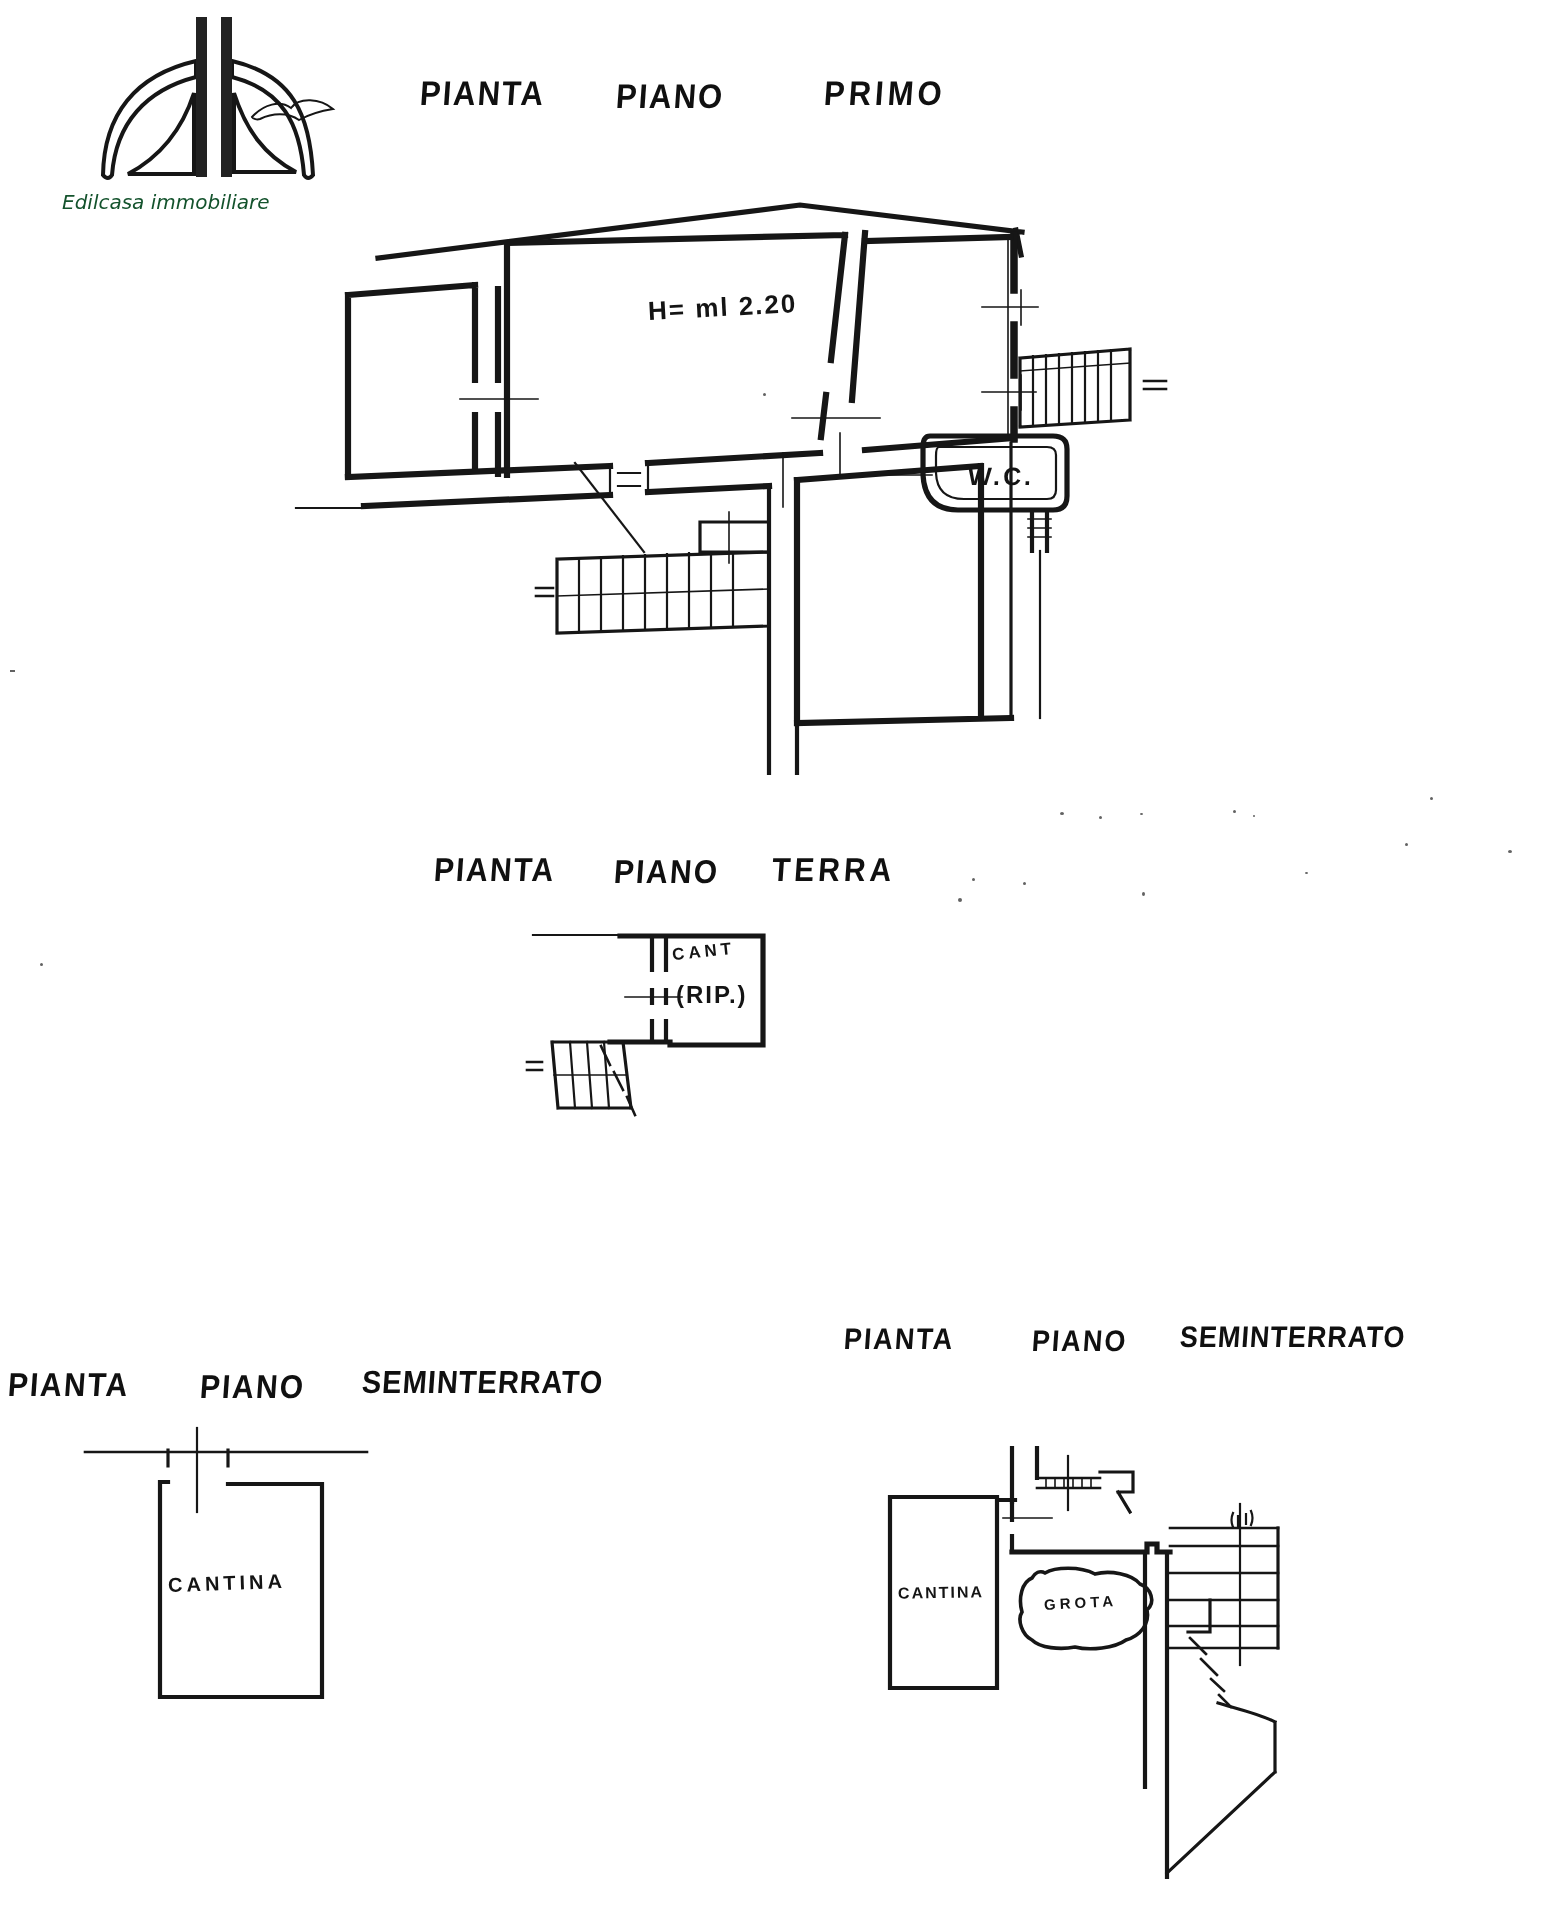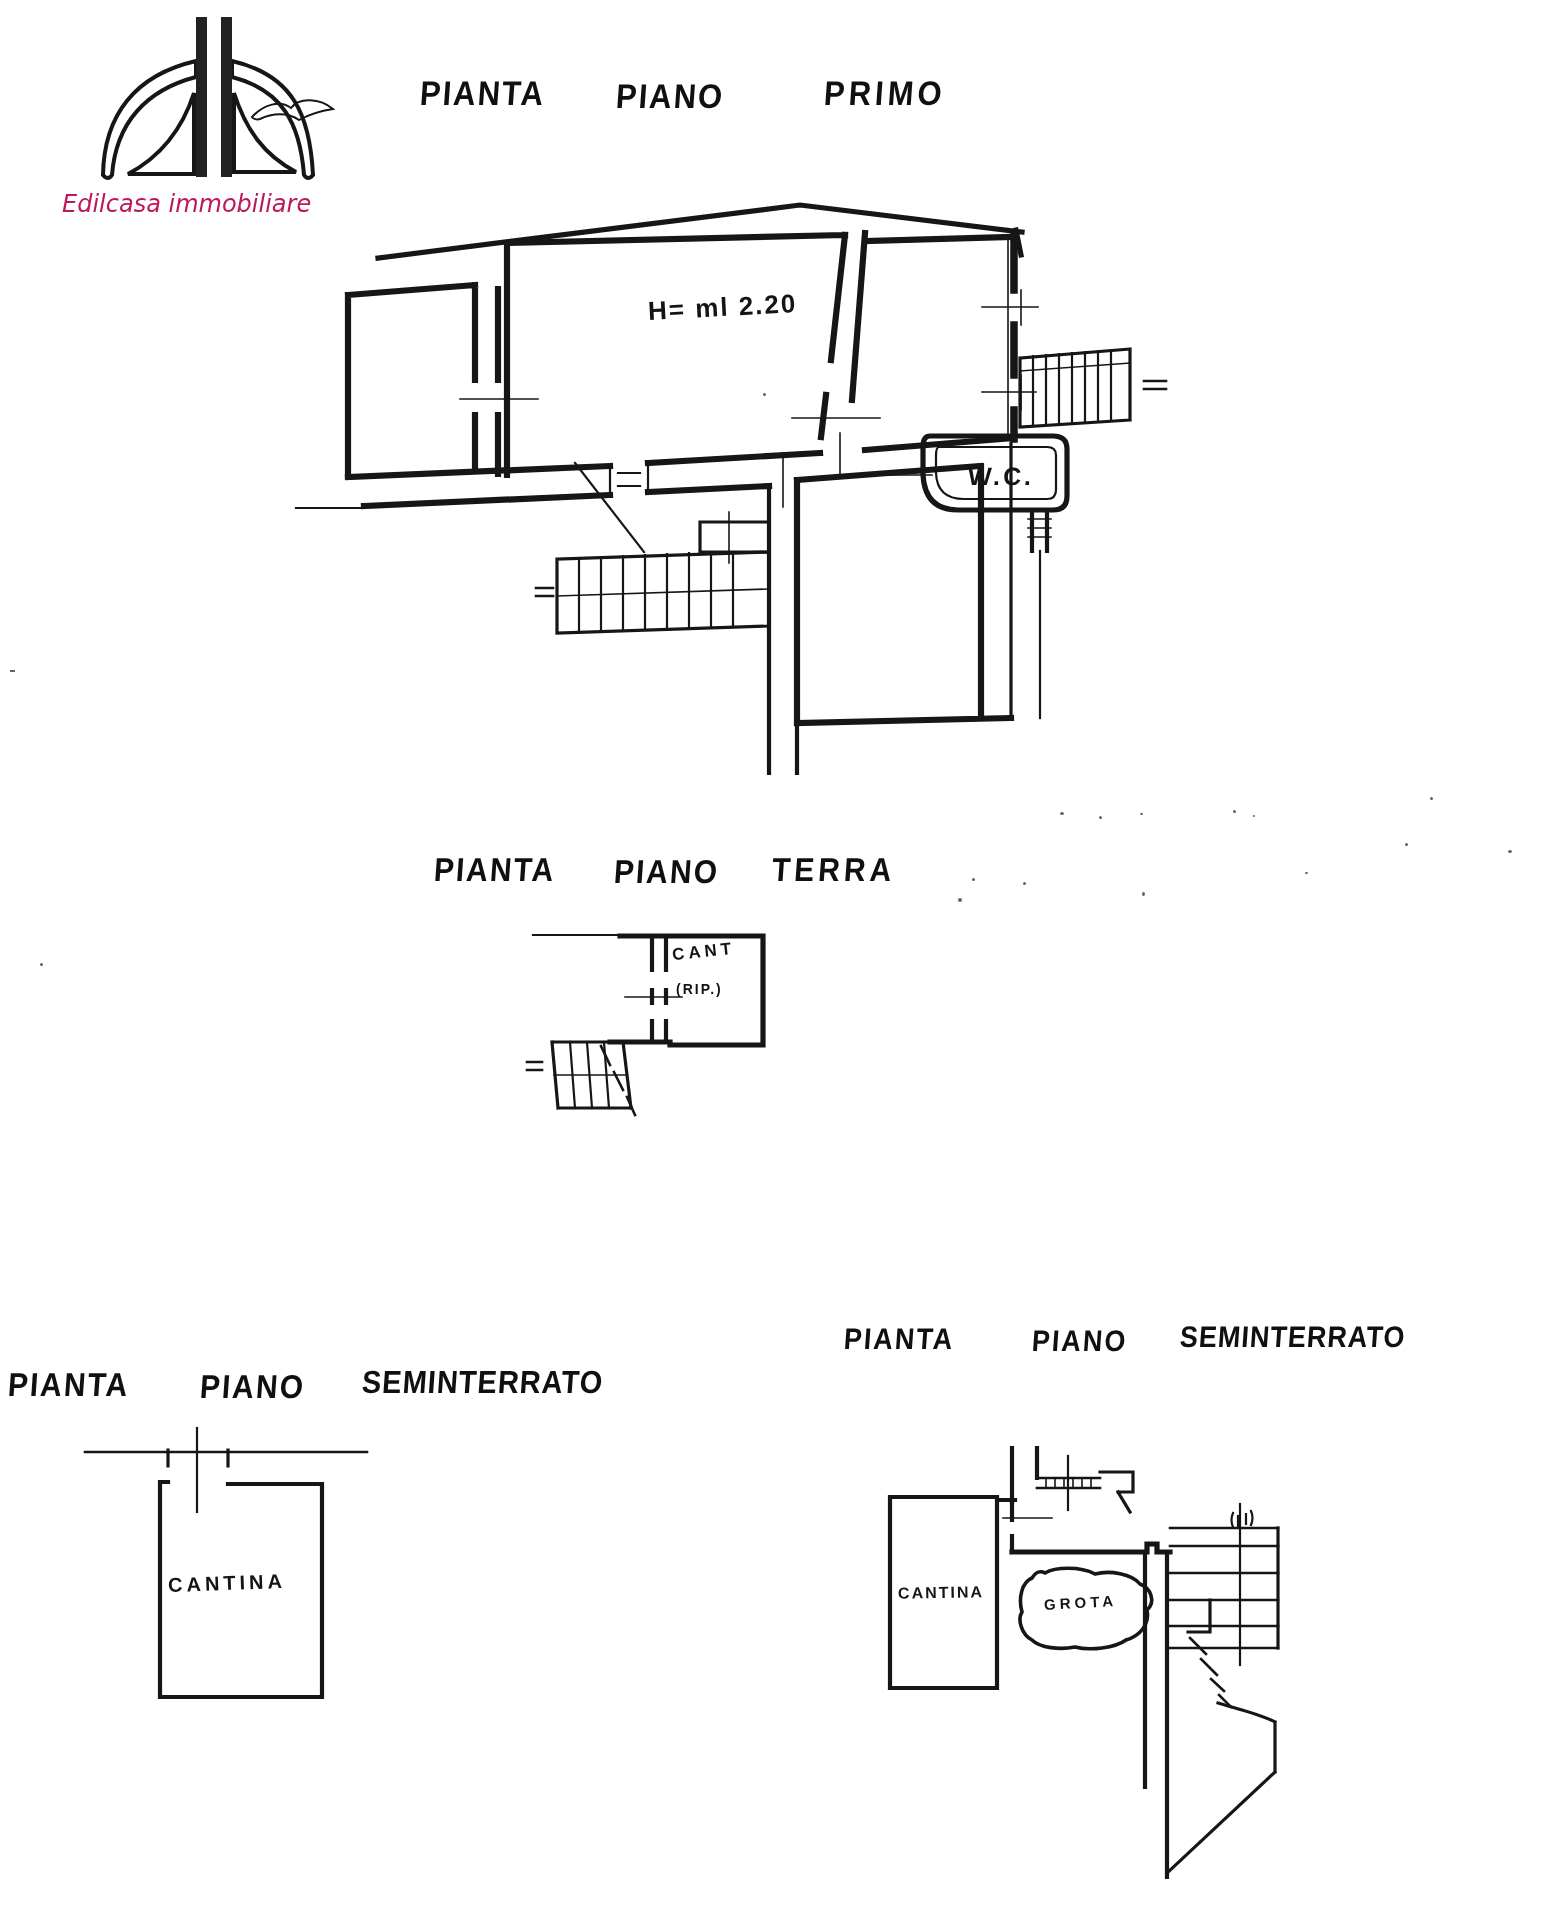--- a/index.html
+++ b/index.html
@@ -23,28 +23,28 @@
   .t-seml2{left:200px;top:1370px;font-size:30px;}
   .t-seml3{left:362px;top:1366px;font-size:29px;letter-spacing:1px;}
   .t-semr1{left:844px;top:1324px;font-size:27px;}
   .t-semr2{left:1032px;top:1326px;font-size:27px;}
   .t-semr3{left:1180px;top:1322px;font-size:27px;letter-spacing:1px;}
 
   .plan-label{position:absolute;font-weight:700;color:#141414;white-space:nowrap;}
   .l-hnote{left:648px;top:292px;font-size:26px;letter-spacing:2px;transform:rotate(-3deg);}
   .l-wc{left:968px;top:462px;font-size:25px;letter-spacing:3px;transform:skewX(-3deg);}
   .l-cant{left:672px;top:942px;font-size:17px;letter-spacing:4px;transform:rotate(-6deg);}
-  .l-rip{left:676px;top:981px;font-size:14px;letter-spacing:2px;}
+  .l-rip{left:676px;top:981px;font-size:24px;letter-spacing:2px;}
   .l-cantl{left:168px;top:1572px;font-size:20px;letter-spacing:4px;transform:rotate(-2deg);}
   .l-cantr{left:898px;top:1584px;font-size:16px;letter-spacing:2px;transform:rotate(-1deg);}
   .l-grota{left:1044px;top:1594px;font-size:15px;letter-spacing:4px;transform:rotate(-3deg);}
 
   .logo-wrap{position:absolute;left:80px;top:5px;width:255px;height:220px;}
   .logo-text{position:absolute;left:62px;top:190px;width:260px;font-family:"DejaVu Sans",sans-serif;
-      font-style:italic;font-size:24px;color:#be185d;letter-spacing:0px;white-space:nowrap;}
+      font-style:italic;font-size:20px;color:#14532d;letter-spacing:0px;white-space:nowrap;}
 
   .dot{position:absolute;background:#2e2e2e;border-radius:50%;opacity:.75;}
 </style>
 </head>
 <body>
 
 <div class="page">
 
   <div class="logo-wrap">
     <svg width="255" height="220" viewBox="0 0 255 220">

